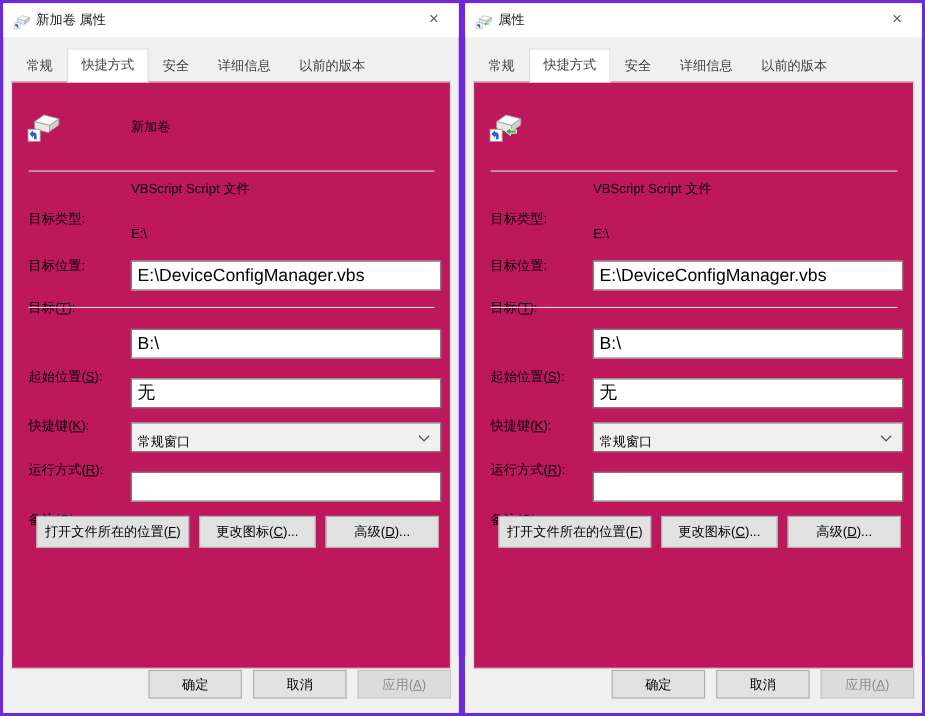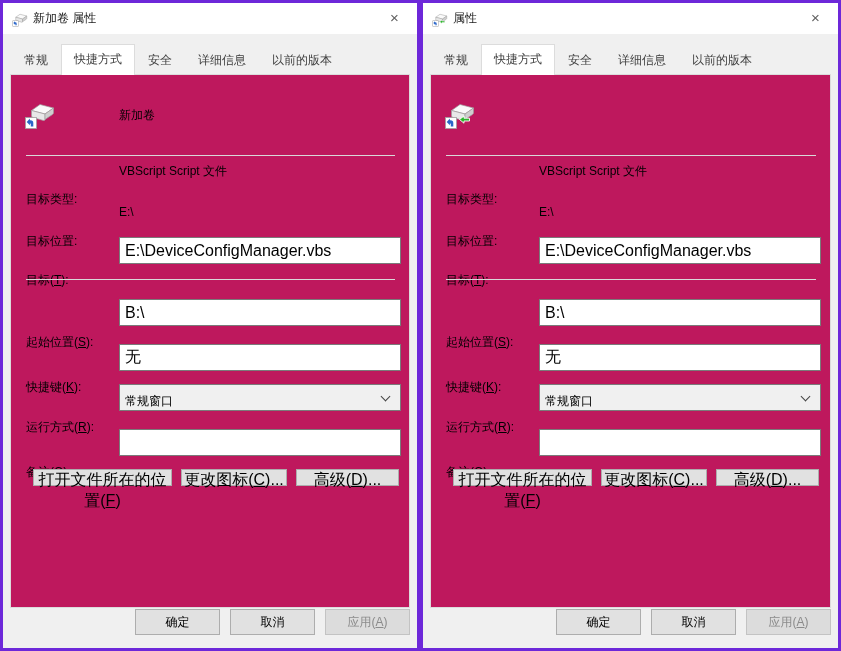--- a/index.html
+++ b/index.html
@@ -65,23 +65,23 @@
     border: 1px solid #7a7a7a; background: #f0f0f0;
     display: flex; align-items: flex-end; padding: 0 24px 0 5px; cursor: default;
   }
   .chev {
     position: absolute; right: 11px; top: 8px; width: 7px; height: 7px;
     border-right: 1.3px solid #444; border-bottom: 1.3px solid #444;
     transform: rotate(45deg);
   }
 
   .act {
-    position: absolute; top: 394px; height: 17px;
+    position: absolute; top: 394px; height: 29px;
     background: #e1e1e1; border: 1px solid #adadad;
-    font-family: inherit; font-size: 16px; color: #000; cursor: default;
+    font-family: inherit; font-size: 12px; color: #000; cursor: default;
   }
 
   
   .footer {
     position: absolute; left: 0; right: 0; bottom: 0; height: 52px;
     background: #f0f0f0; display: flex; justify-content: flex-end;
     align-items: center; gap: 10px; padding-right: 7px;
   }
   .btn {
     width: 85px; height: 26px; background: #e1e1e1; border: 1px solid #adadad;

